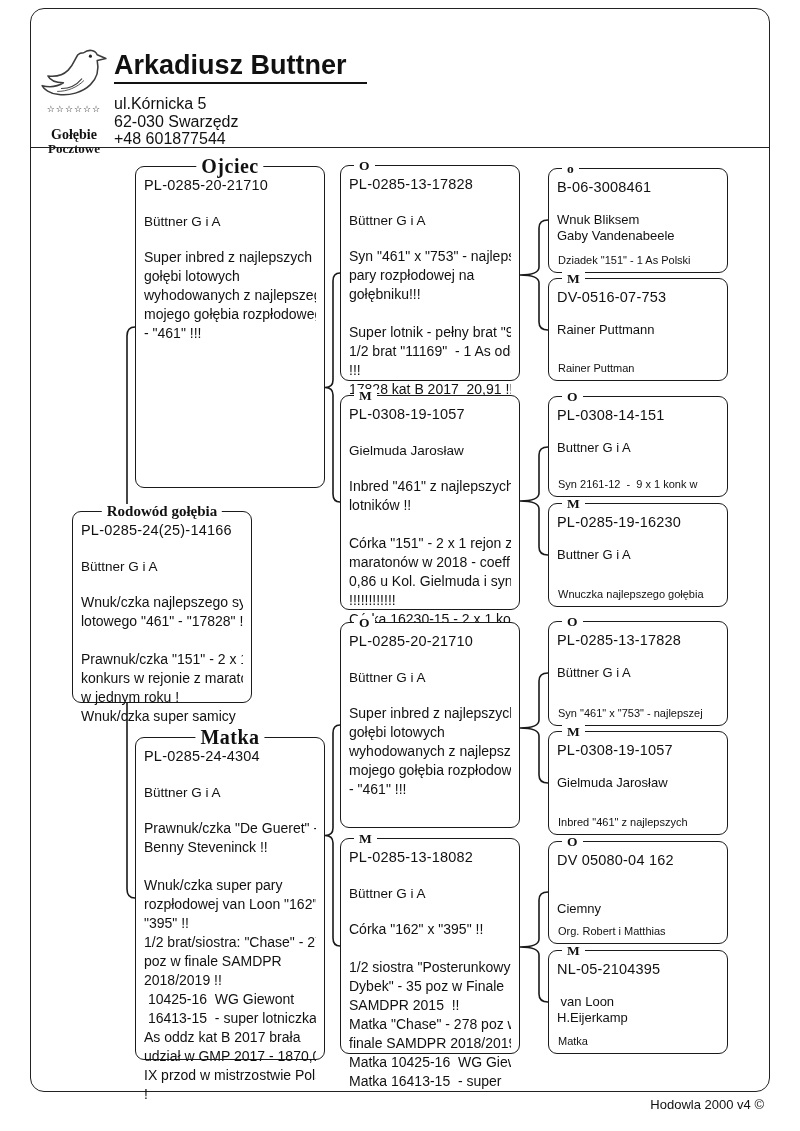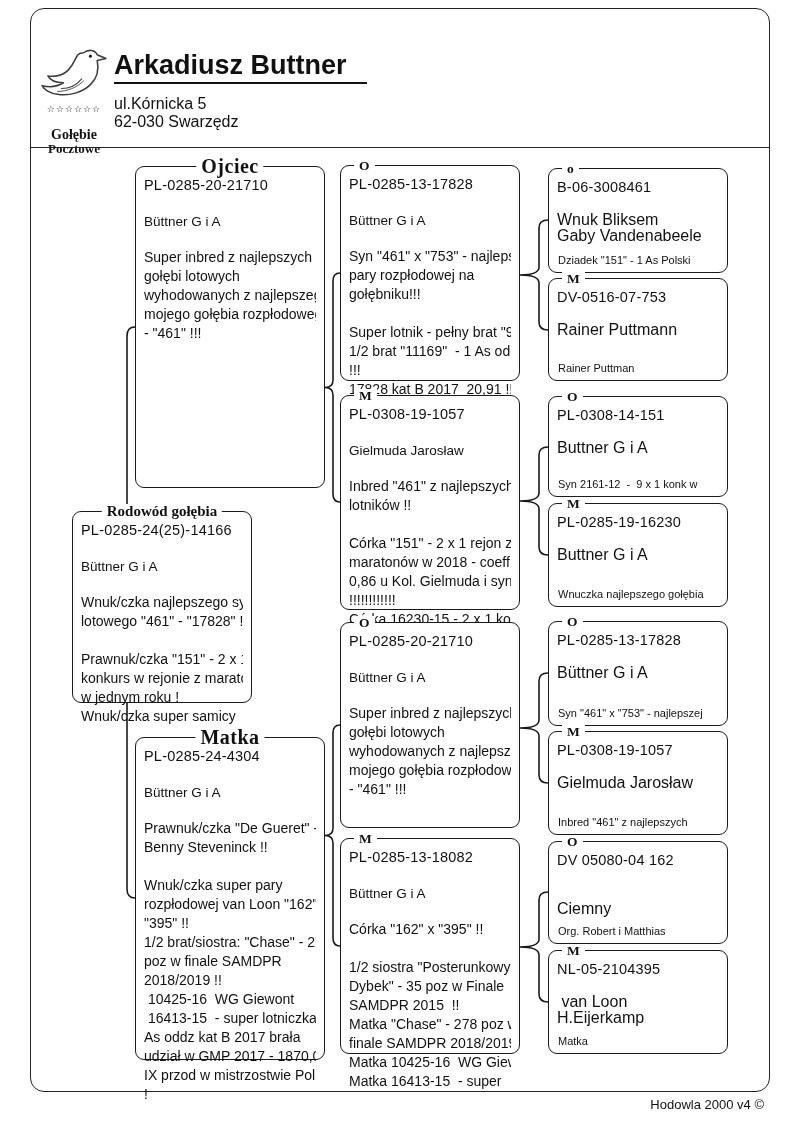--- a/index.html
+++ b/index.html
@@ -29,21 +29,21 @@
   .pbox-label { position:absolute; background:#fff; font-family:"Liberation Serif", serif;
     font-weight:bold; padding:0 5px; line-height:1; white-space:nowrap; color:#111; }
   .pbox-label.small { font-size:13.5px; left:13px; top:-7px; }
   .pbox-label.big { font-size:20px; left:50%; transform:translateX(-50%); top:-11px; letter-spacing:0.5px; }
   .pbox-label.mid { font-size:15px; left:50%; transform:translateX(-50%); top:-8px; }
 
   .ring { font-size:14.5px; letter-spacing:0.2px; white-space:pre; overflow:hidden; }
   .owner { margin-top:21px; font-size:13.5px; white-space:pre; overflow:hidden; }
   .desc { margin-top:19px; font-size:14px; line-height:19px; white-space:pre; overflow:hidden; }
 
-  .g4-line { font-size:16px; line-height:16px; min-height:16px; white-space:pre; overflow:hidden; }
+  .g4-line { font-size:13px; line-height:16px; min-height:16px; white-space:pre; overflow:hidden; }
   .g4-first { margin-top:17px; }
   .g4-footer { position:absolute; left:9px; bottom:6px; right:4px; font-size:11px; white-space:pre; overflow:hidden; }
 
   .footer-text { position:absolute; right:36px; top:1097px; font-size:13px; }
 </style>
 </head>
 <body>
 
 <div class="page">
 
@@ -60,20 +60,21 @@
     </svg>
     <div class="stars">☆☆☆☆☆☆</div>
     <div class="logo-t1">Gołębie</div>
     <div class="logo-t2">Pocztowe</div>
   </div>
 
   <div class="breeder">
     <div class="breeder-name">Arkadiusz Buttner</div>
     <div class="addr first">ul.Kórnicka 5</div>
     <div class="addr">62-030 Swarzędz</div>
+    <div class="addr">+48 601877544</div>
   </div>
 
   <div class="header-rule"></div>
 
   <svg class="connectors" width="800" height="1131" viewBox="0 0 800 1131">
     <g fill="none" stroke="#1a1a1a" stroke-width="1.6" stroke-linecap="round">
       <path d="M 135 327 Q 127 327 127 336 L 127 604 Q 127 612.5 119 612.5 Q 127 612.5 127 621 L 127 889 Q 127 898 135 898"></path>
       <path d="M 340 273 Q 333 273 333 281 L 333 380 Q 333 387.5 325 387.5 Q 333 387.5 333 395 L 333 494 Q 333 502 340 502"></path>
       <path d="M 340 725 Q 333 725 333 733 L 333 828 Q 333 835.5 325 835.5 Q 333 835.5 333 843 L 333 938 Q 333 946 340 946"></path>
       <path d="M 548 220 Q 539 220 539 228 L 539 267 Q 539 275 520 275 Q 539 275 539 283 L 539 322 Q 539 330 548 330"></path>

